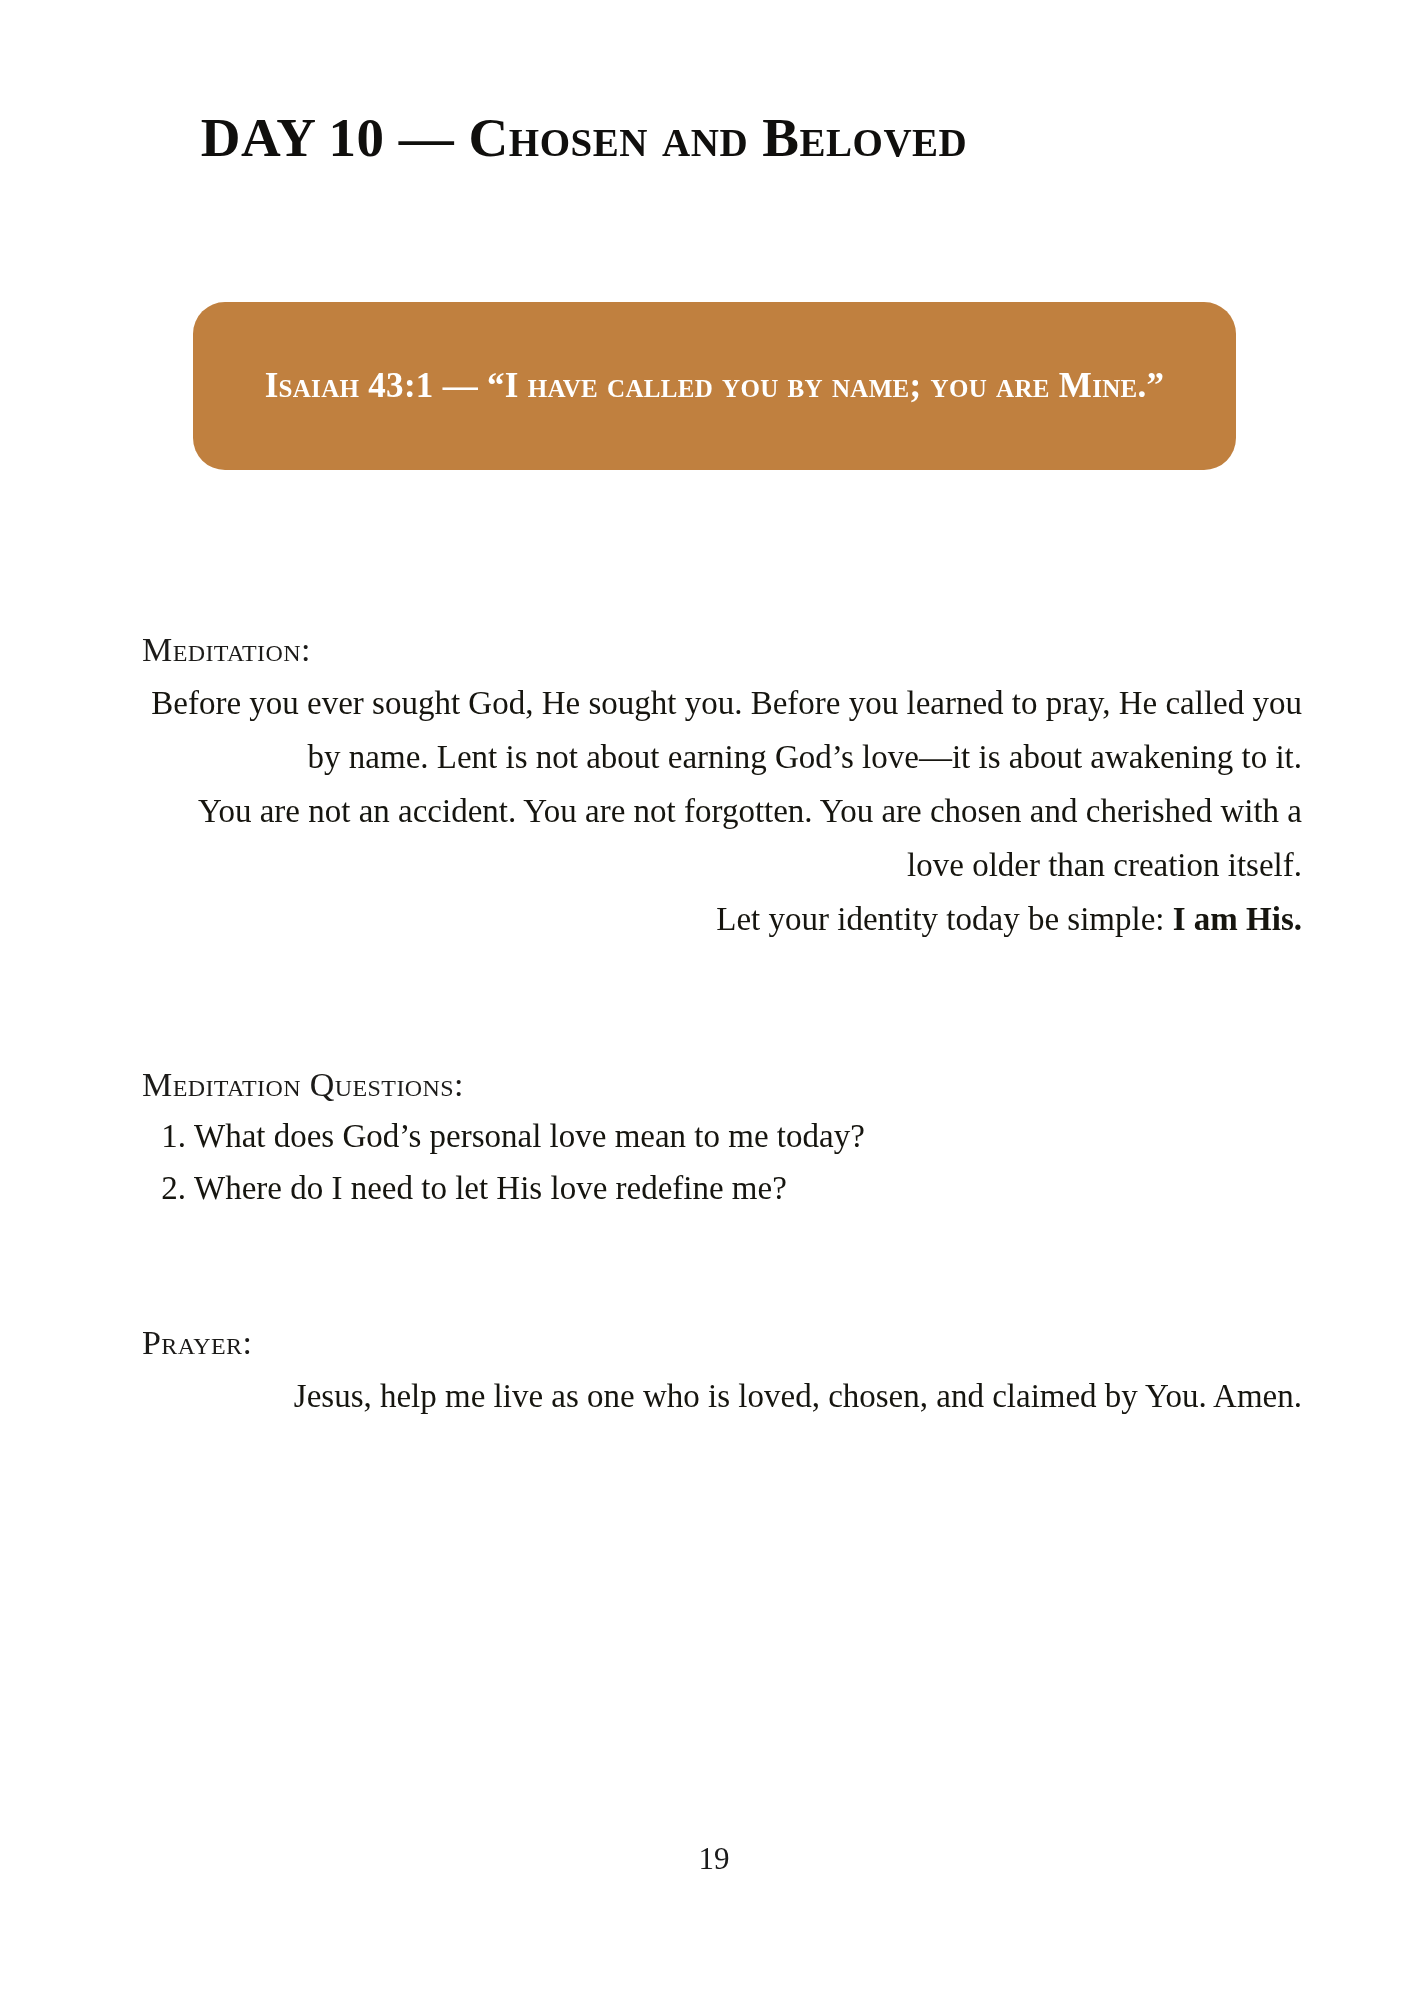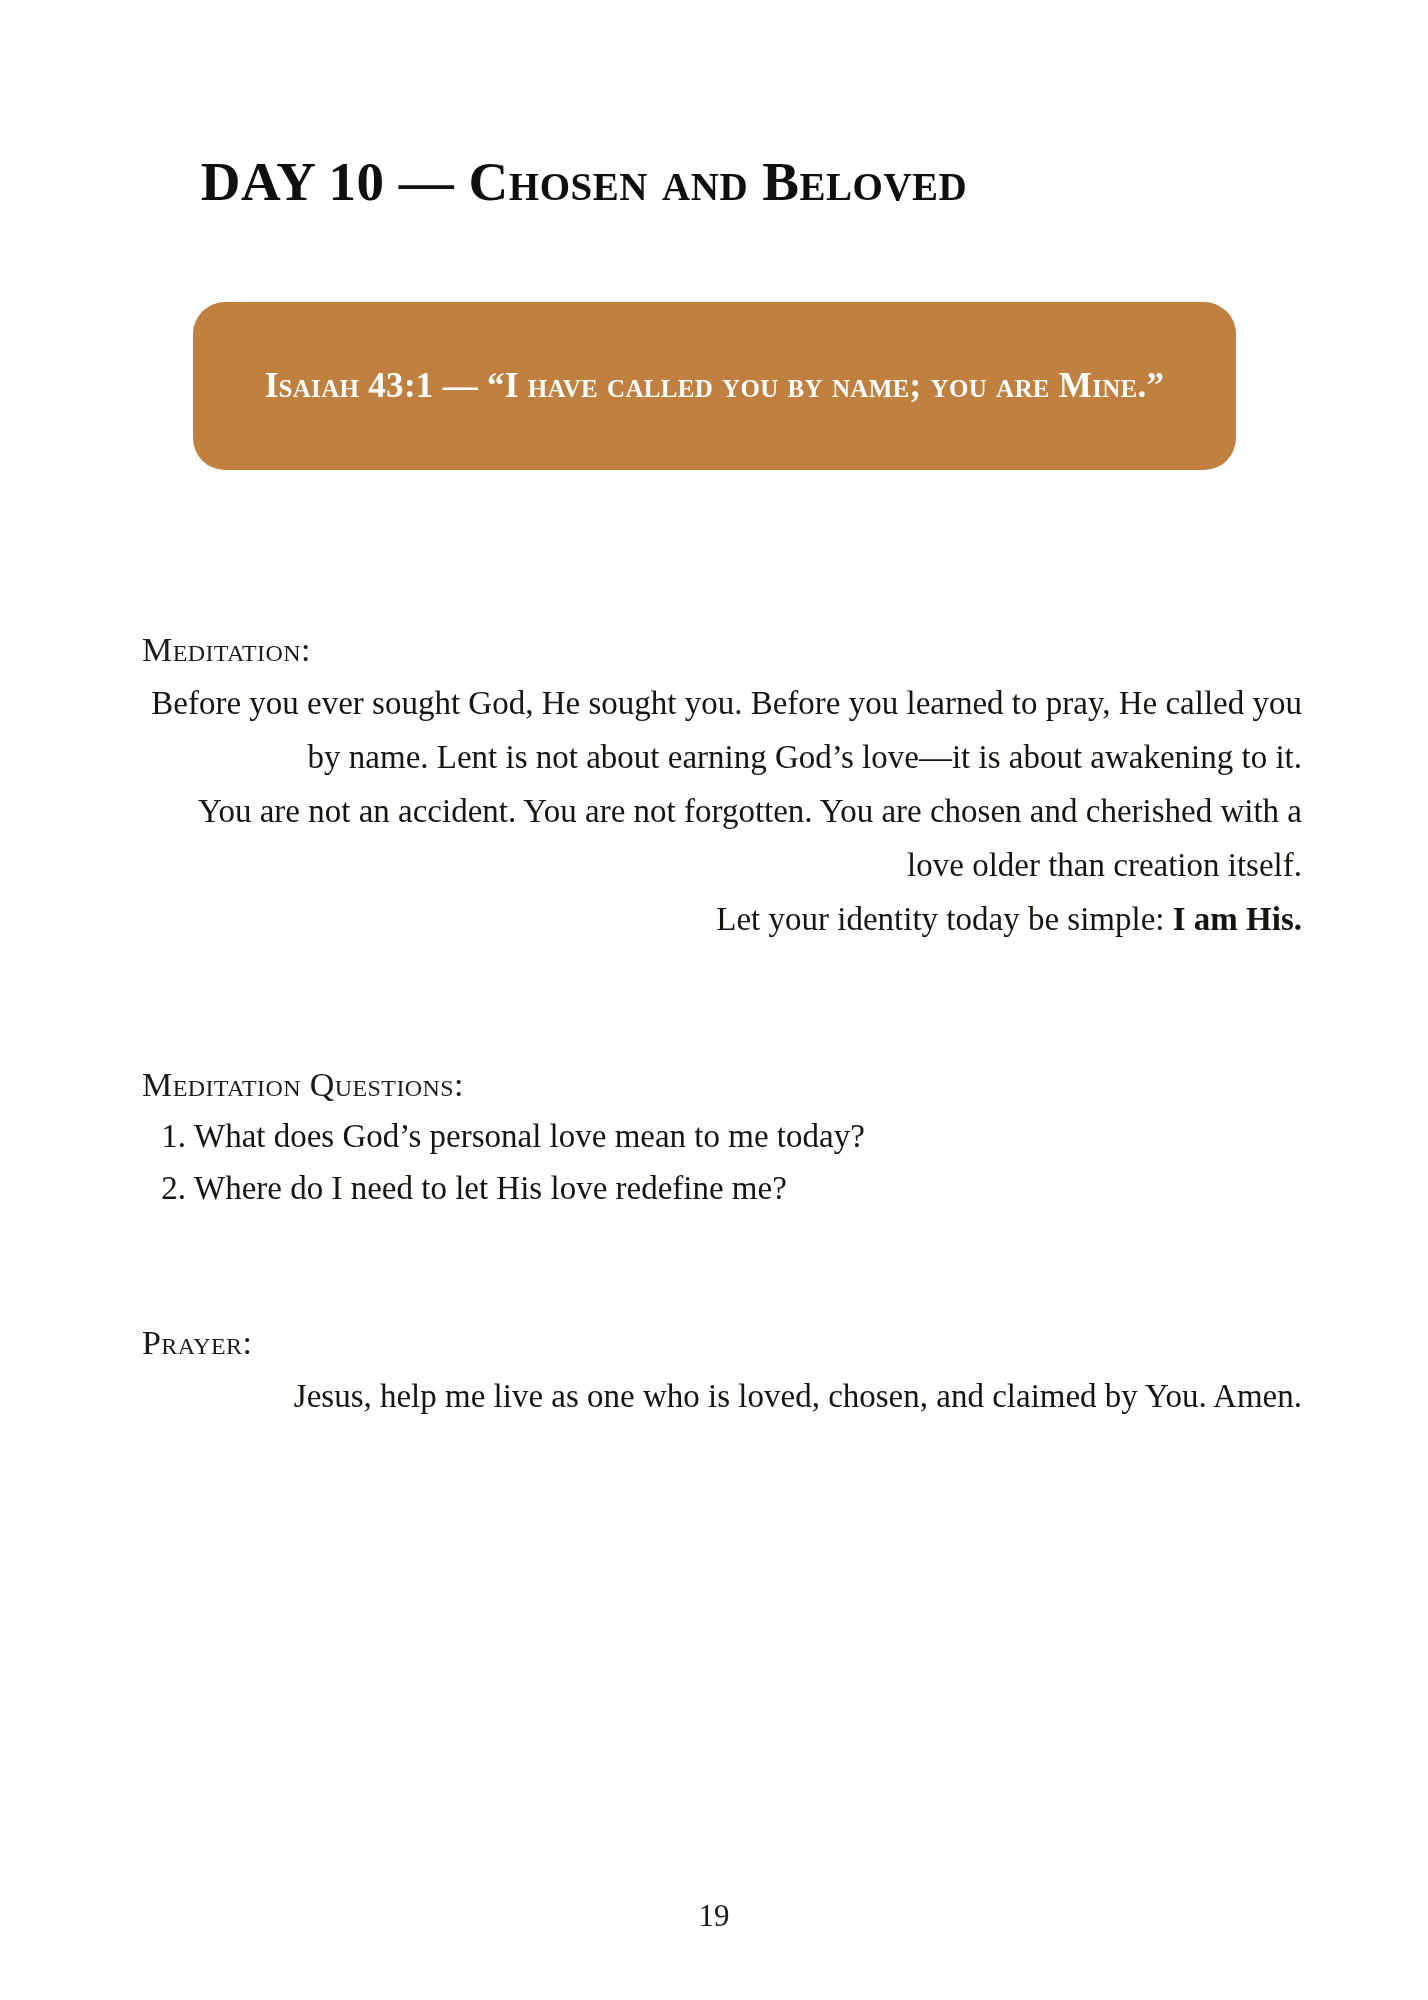--- a/index.html
+++ b/index.html
@@ -24,21 +24,20 @@
     top: 108px;
     left: 0;
     width: 1168px;
     text-align: center;
     font-size: 55px;
     font-weight: bold;
     letter-spacing: 0.5px;
     line-height: 1.1;
     color: #100f0d;
     white-space: pre;
-    margin-top: 44px;
   }
   .title-day { font-variant: normal; }
   .title-rest { font-variant: small-caps; }
 
   
   .verse-box {
     position: absolute;
     left: 193px;
     top: 302px;
     width: 1043px;
@@ -108,21 +107,21 @@
     left: 0;
     top: 0;
     width: 44px;
     text-align: right;
   }
 
   
   .page-number {
     position: absolute;
     left: 0;
-    top: 1898px;
+    top: 1841px;
     width: 1428px;
     text-align: center;
     font-size: 31px;
     color: #1a1a1a;
   }
 </style>
 </head>
 <body>
 
 <div class="page">

